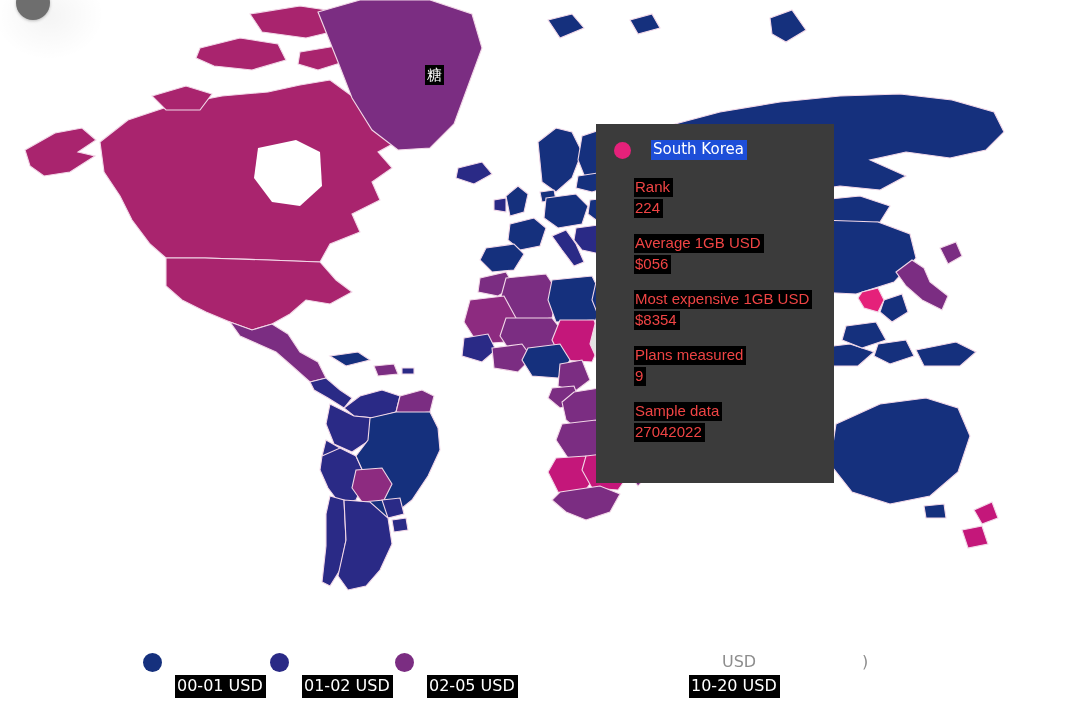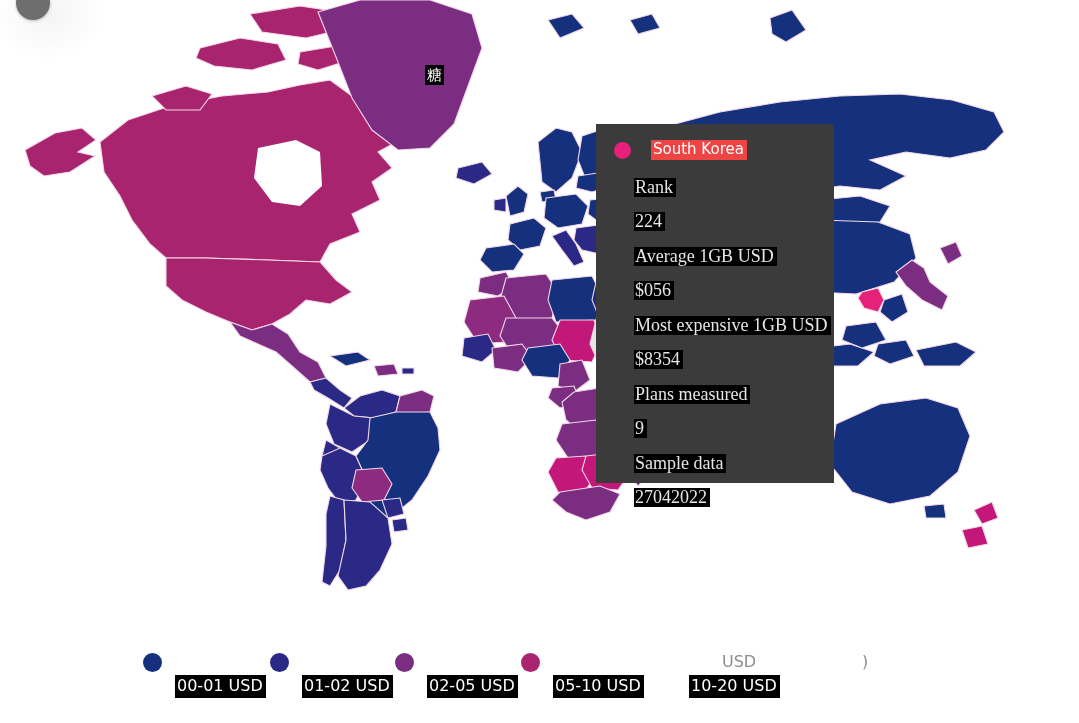--- a/index.html
+++ b/index.html
@@ -98,44 +98,44 @@
   }
   #tooltip-dot {
     width: 17px;
     height: 17px;
     border-radius: 50%;
     background: #e5217a;
     flex: 0 0 auto;
   }
   .tt-title {
     margin-left: 20px;
-    background: #ef4444;
+    background: #1d4ed8;
     color: #ffffff;
     font-size: 15px;
     line-height: 19px;
     padding: 0 3px 1px 2px;
     white-space: nowrap;
     font-family: "DejaVu Sans", sans-serif;
   }
   .tt-row {
     padding-left: 38px;
     margin-top: 16px;
   }
   .tt-label, .tt-value {
     display: inline-block;
     background: #000000;
-    color: #e5e5e5;
-    font-size: 18px;
+    color: #ef4444;
+    font-size: 15px;
     line-height: 18px;
     padding: 0 3px 1px 1px;
     white-space: nowrap;
-    font-family: Liberation Serif, serif;
+    font-family: Liberation Sans, sans-serif;
   }
   .tt-value {
-    margin-top: 15px;
+    margin-top: 2px;
   }
   .tt-break { height: 0; }
 
   
   #legend {
     position: absolute;
     left: 0;
     top: 645px;
     width: 1079px;
     height: 40px;
@@ -376,24 +376,20 @@
     <div class="legend-item" style="left:270px">
       <span class="legend-dot" style="background:#2a2a86"></span>
       <span class="legend-label">01-02 USD</span>
     </div>
 
     <div class="legend-item" style="left:395px">
       <span class="legend-dot" style="background:#7b2d82"></span>
       <span class="legend-label">02-05 USD</span>
     </div>
 
-    <div class="legend-item" style="left:521px">
-      <span class="legend-dot" style="background:#a9246e"></span>
-      <span class="legend-label">05-10 USD</span>
-    </div>
 
     <div class="legend-item" style="left:670px">
       <span class="legend-dot" style="background:#c4177a;visibility:hidden"></span>
       <span class="legend-label" style="margin-left:0">10-20 USD</span>
     </div>
 
   </div>
 
 </div>
 

